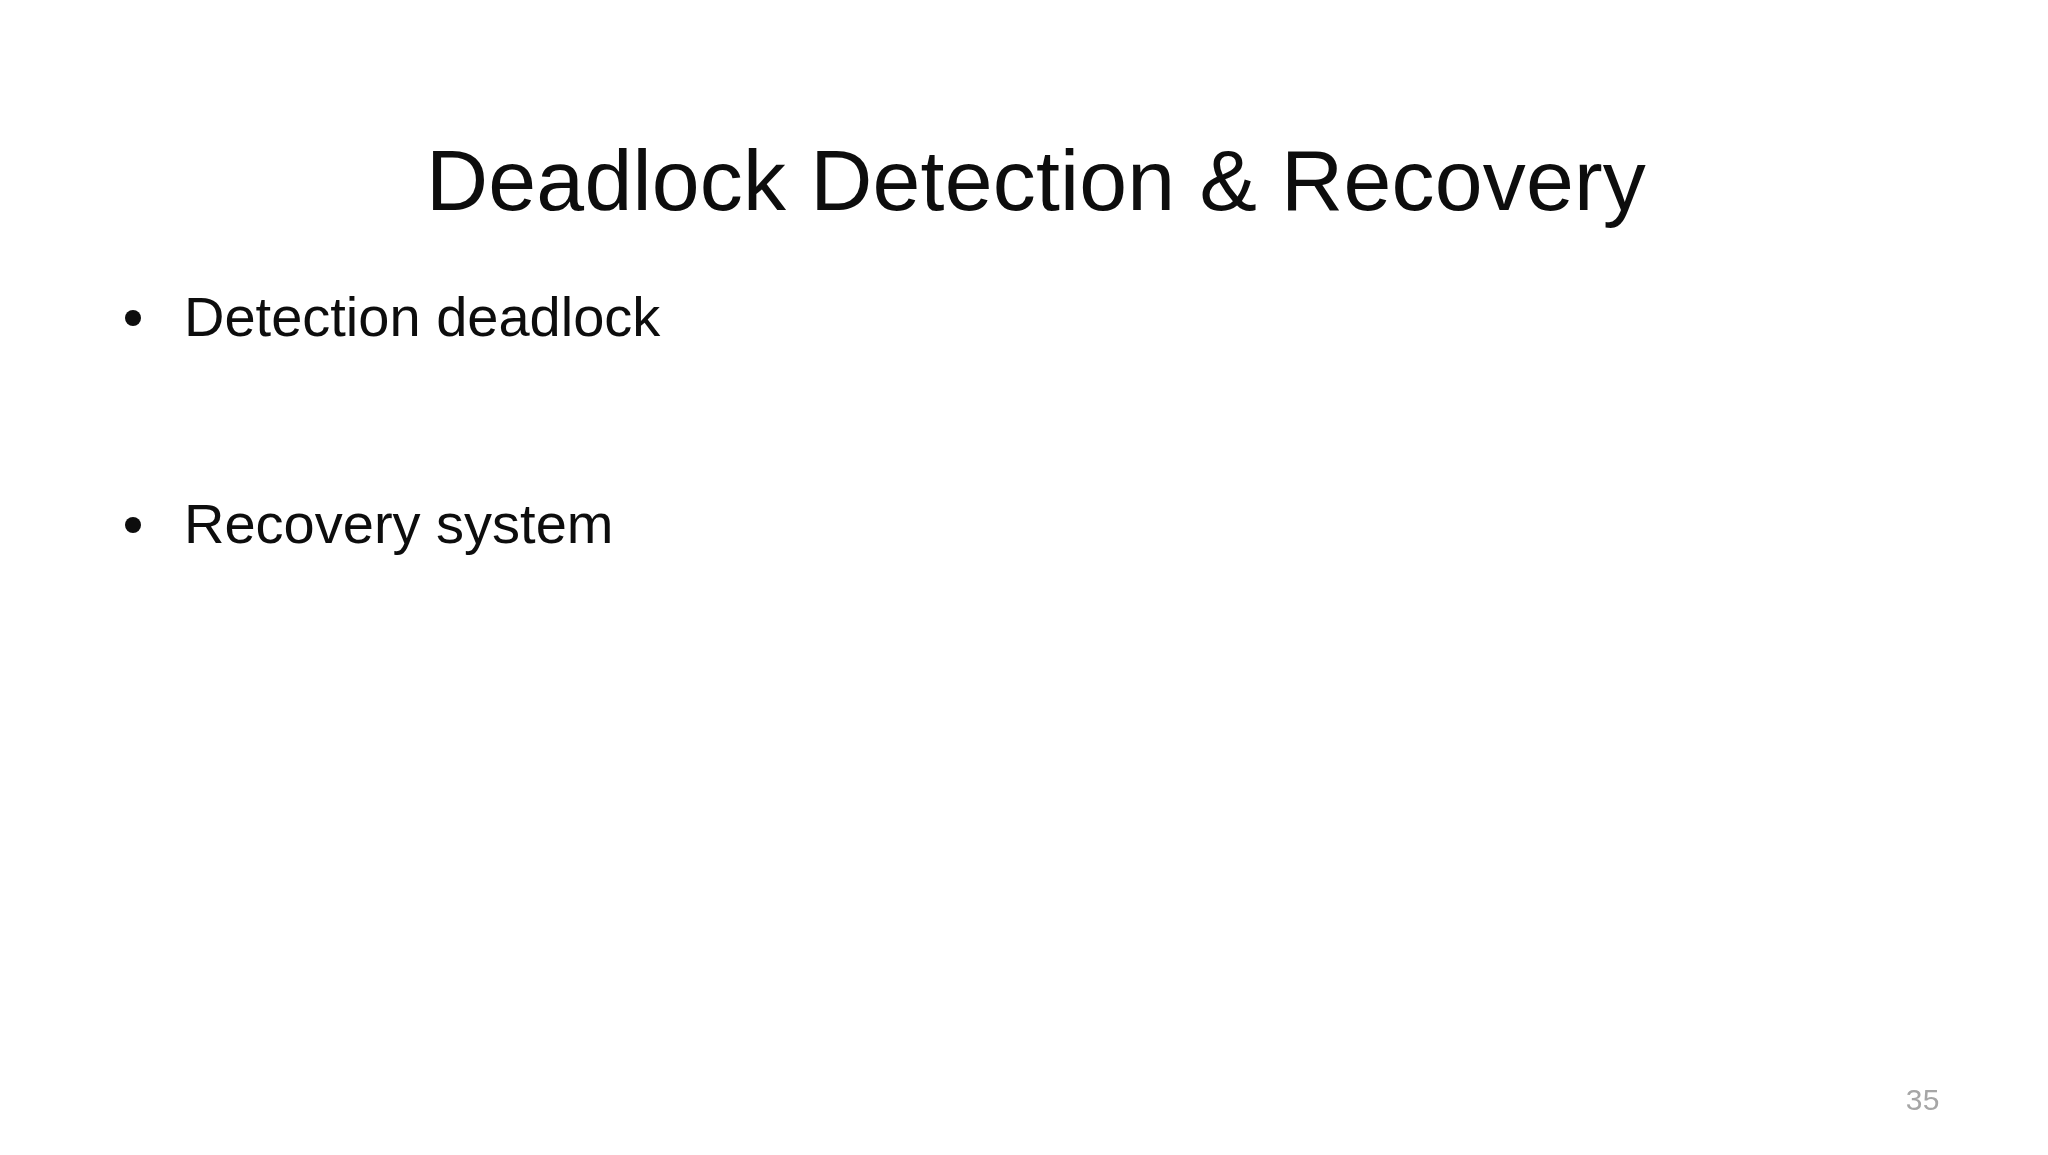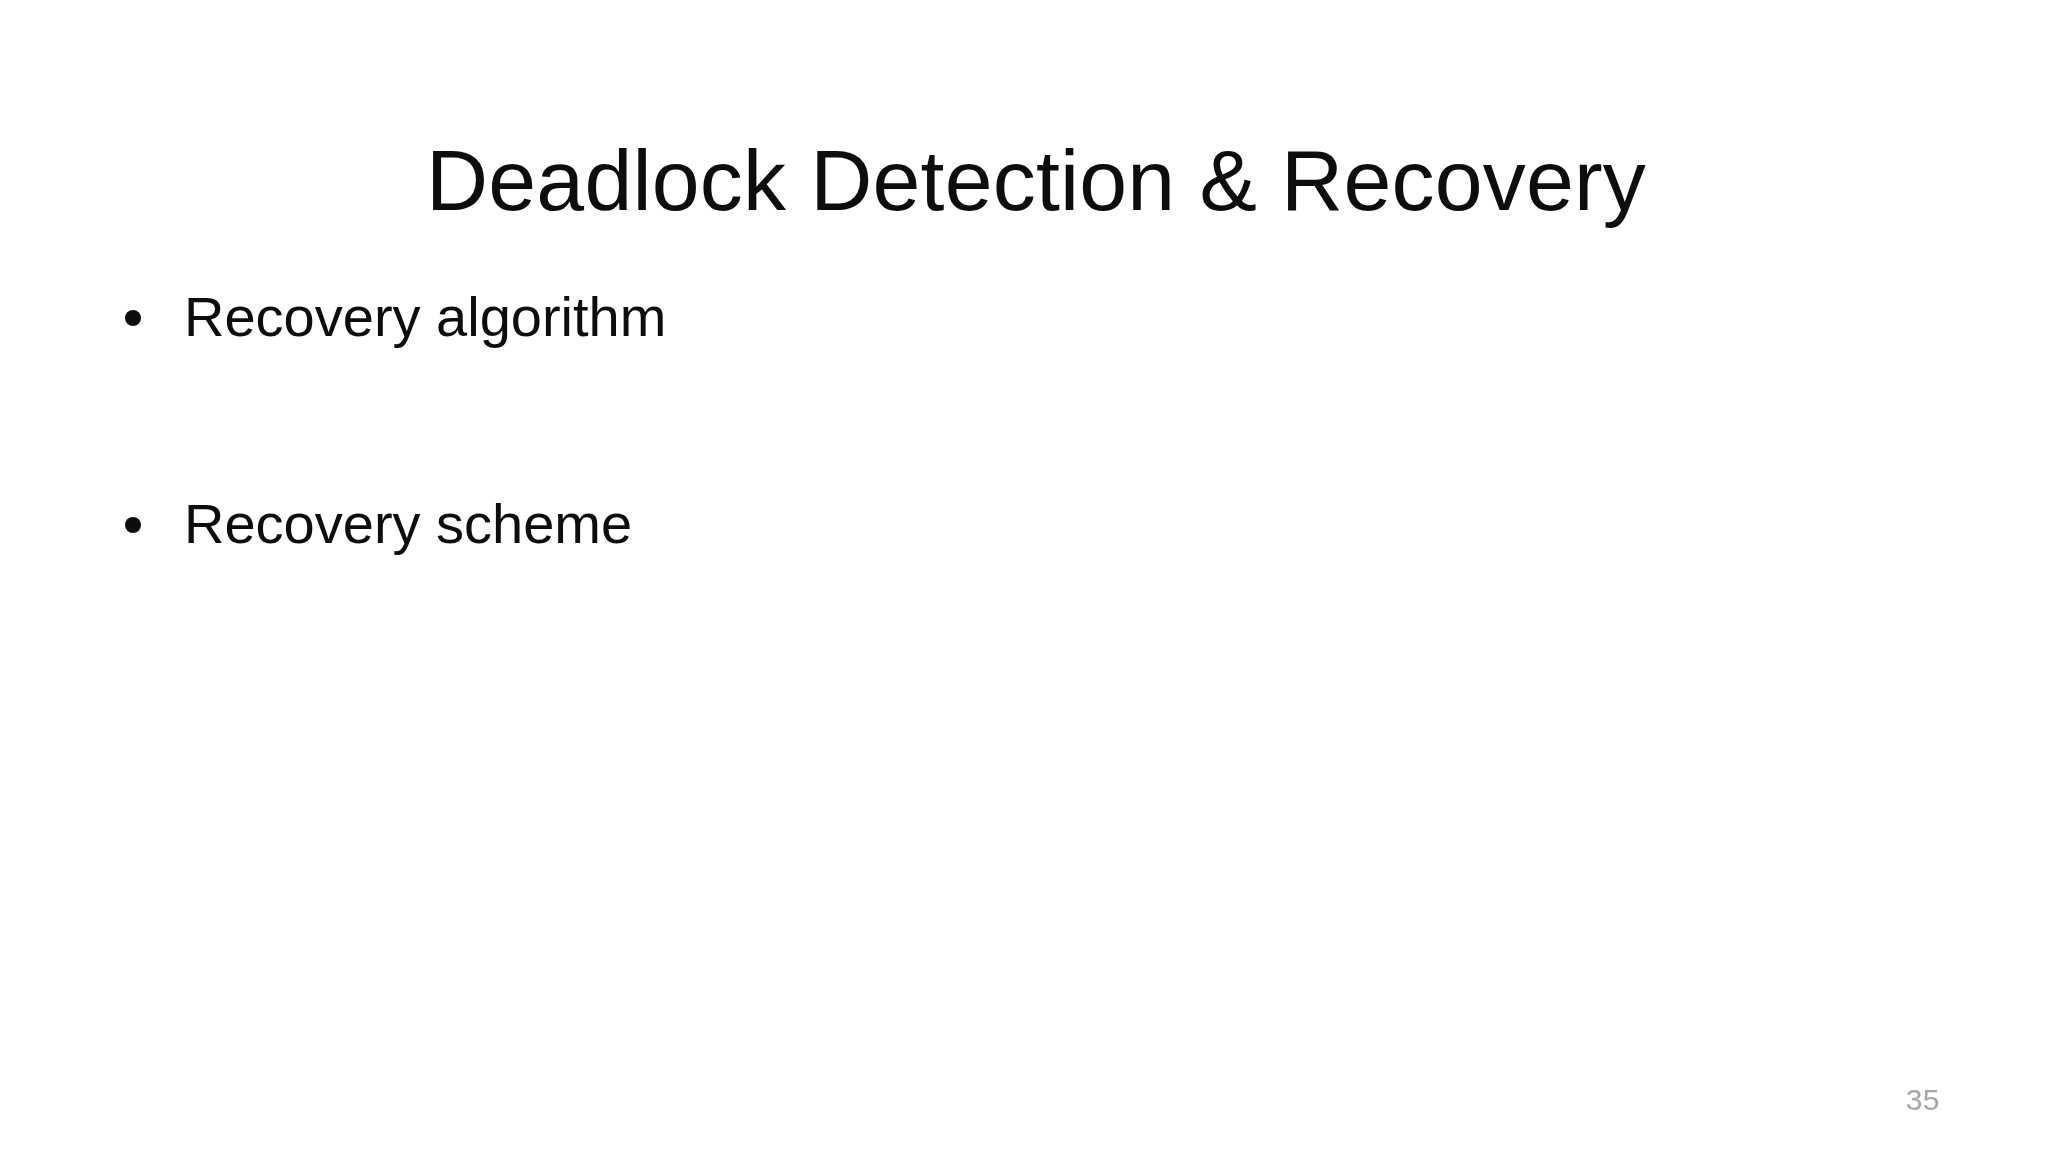--- a/index.html
+++ b/index.html
@@ -91,25 +91,25 @@
 
 <div class="slide">
 
   <h1 class="slide-title">Deadlock Detection &amp; Recovery</h1>
 
   <ul class="body-list">
 
 
     <li class="bullet-row">
       <span class="bullet-dot"></span>
-      <span class="bullet-text">Recovery algorithm</span>
+      <span class="bullet-text">Detection deadlock</span>
     </li>
 
     <li class="bullet-row">
       <span class="bullet-dot"></span>
-      <span class="bullet-text">Recovery scheme</span>
+      <span class="bullet-text">Recovery system</span>
     </li>
 
   </ul>
 
   <div class="page-number">35</div>
 
 </div>
 
 </body></html>

